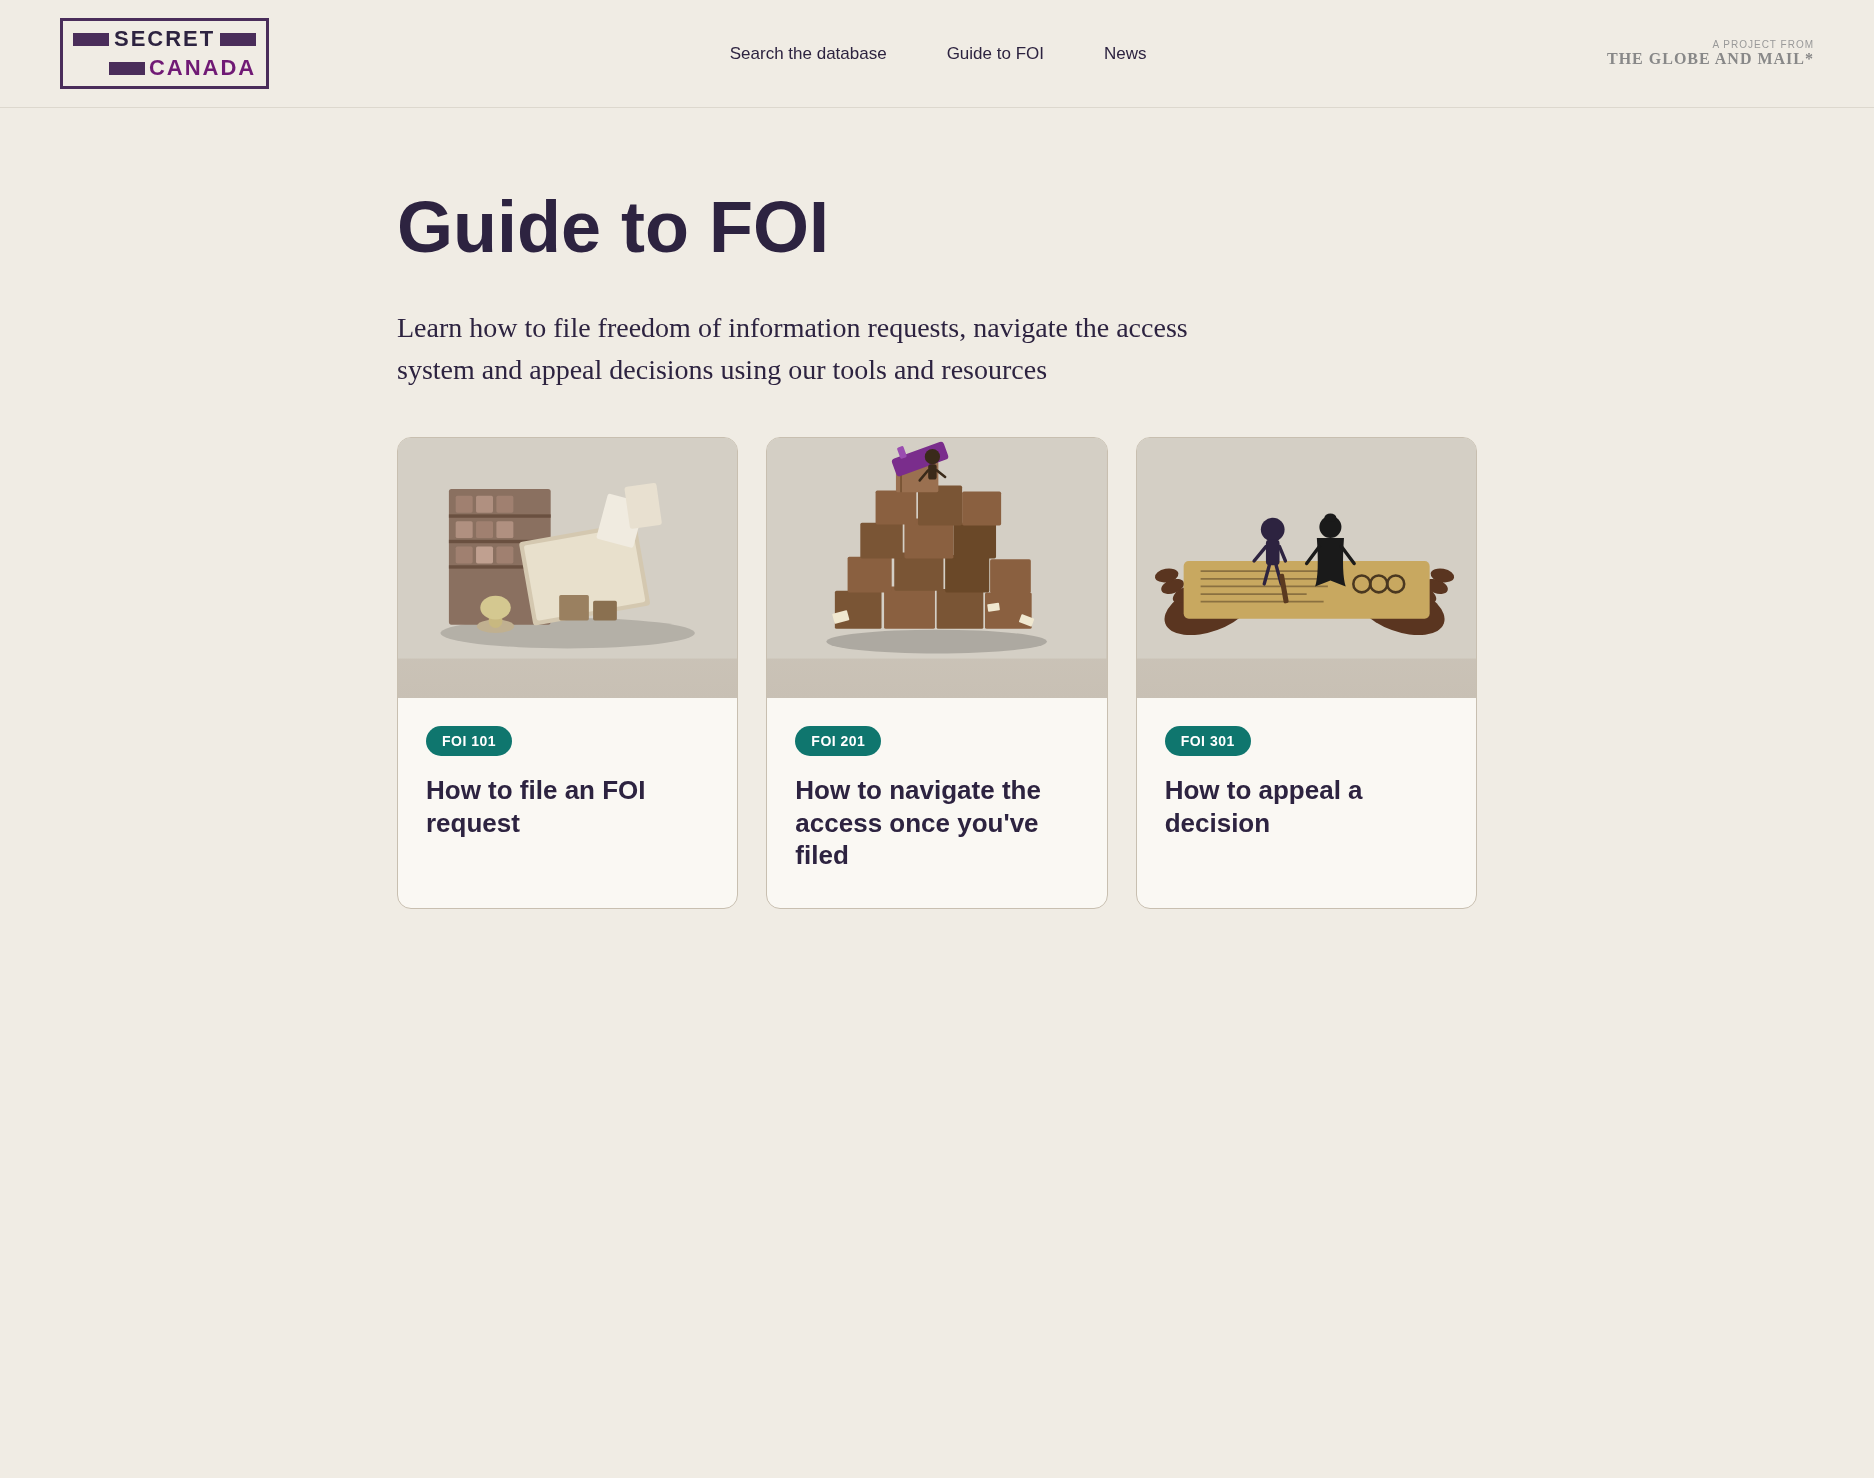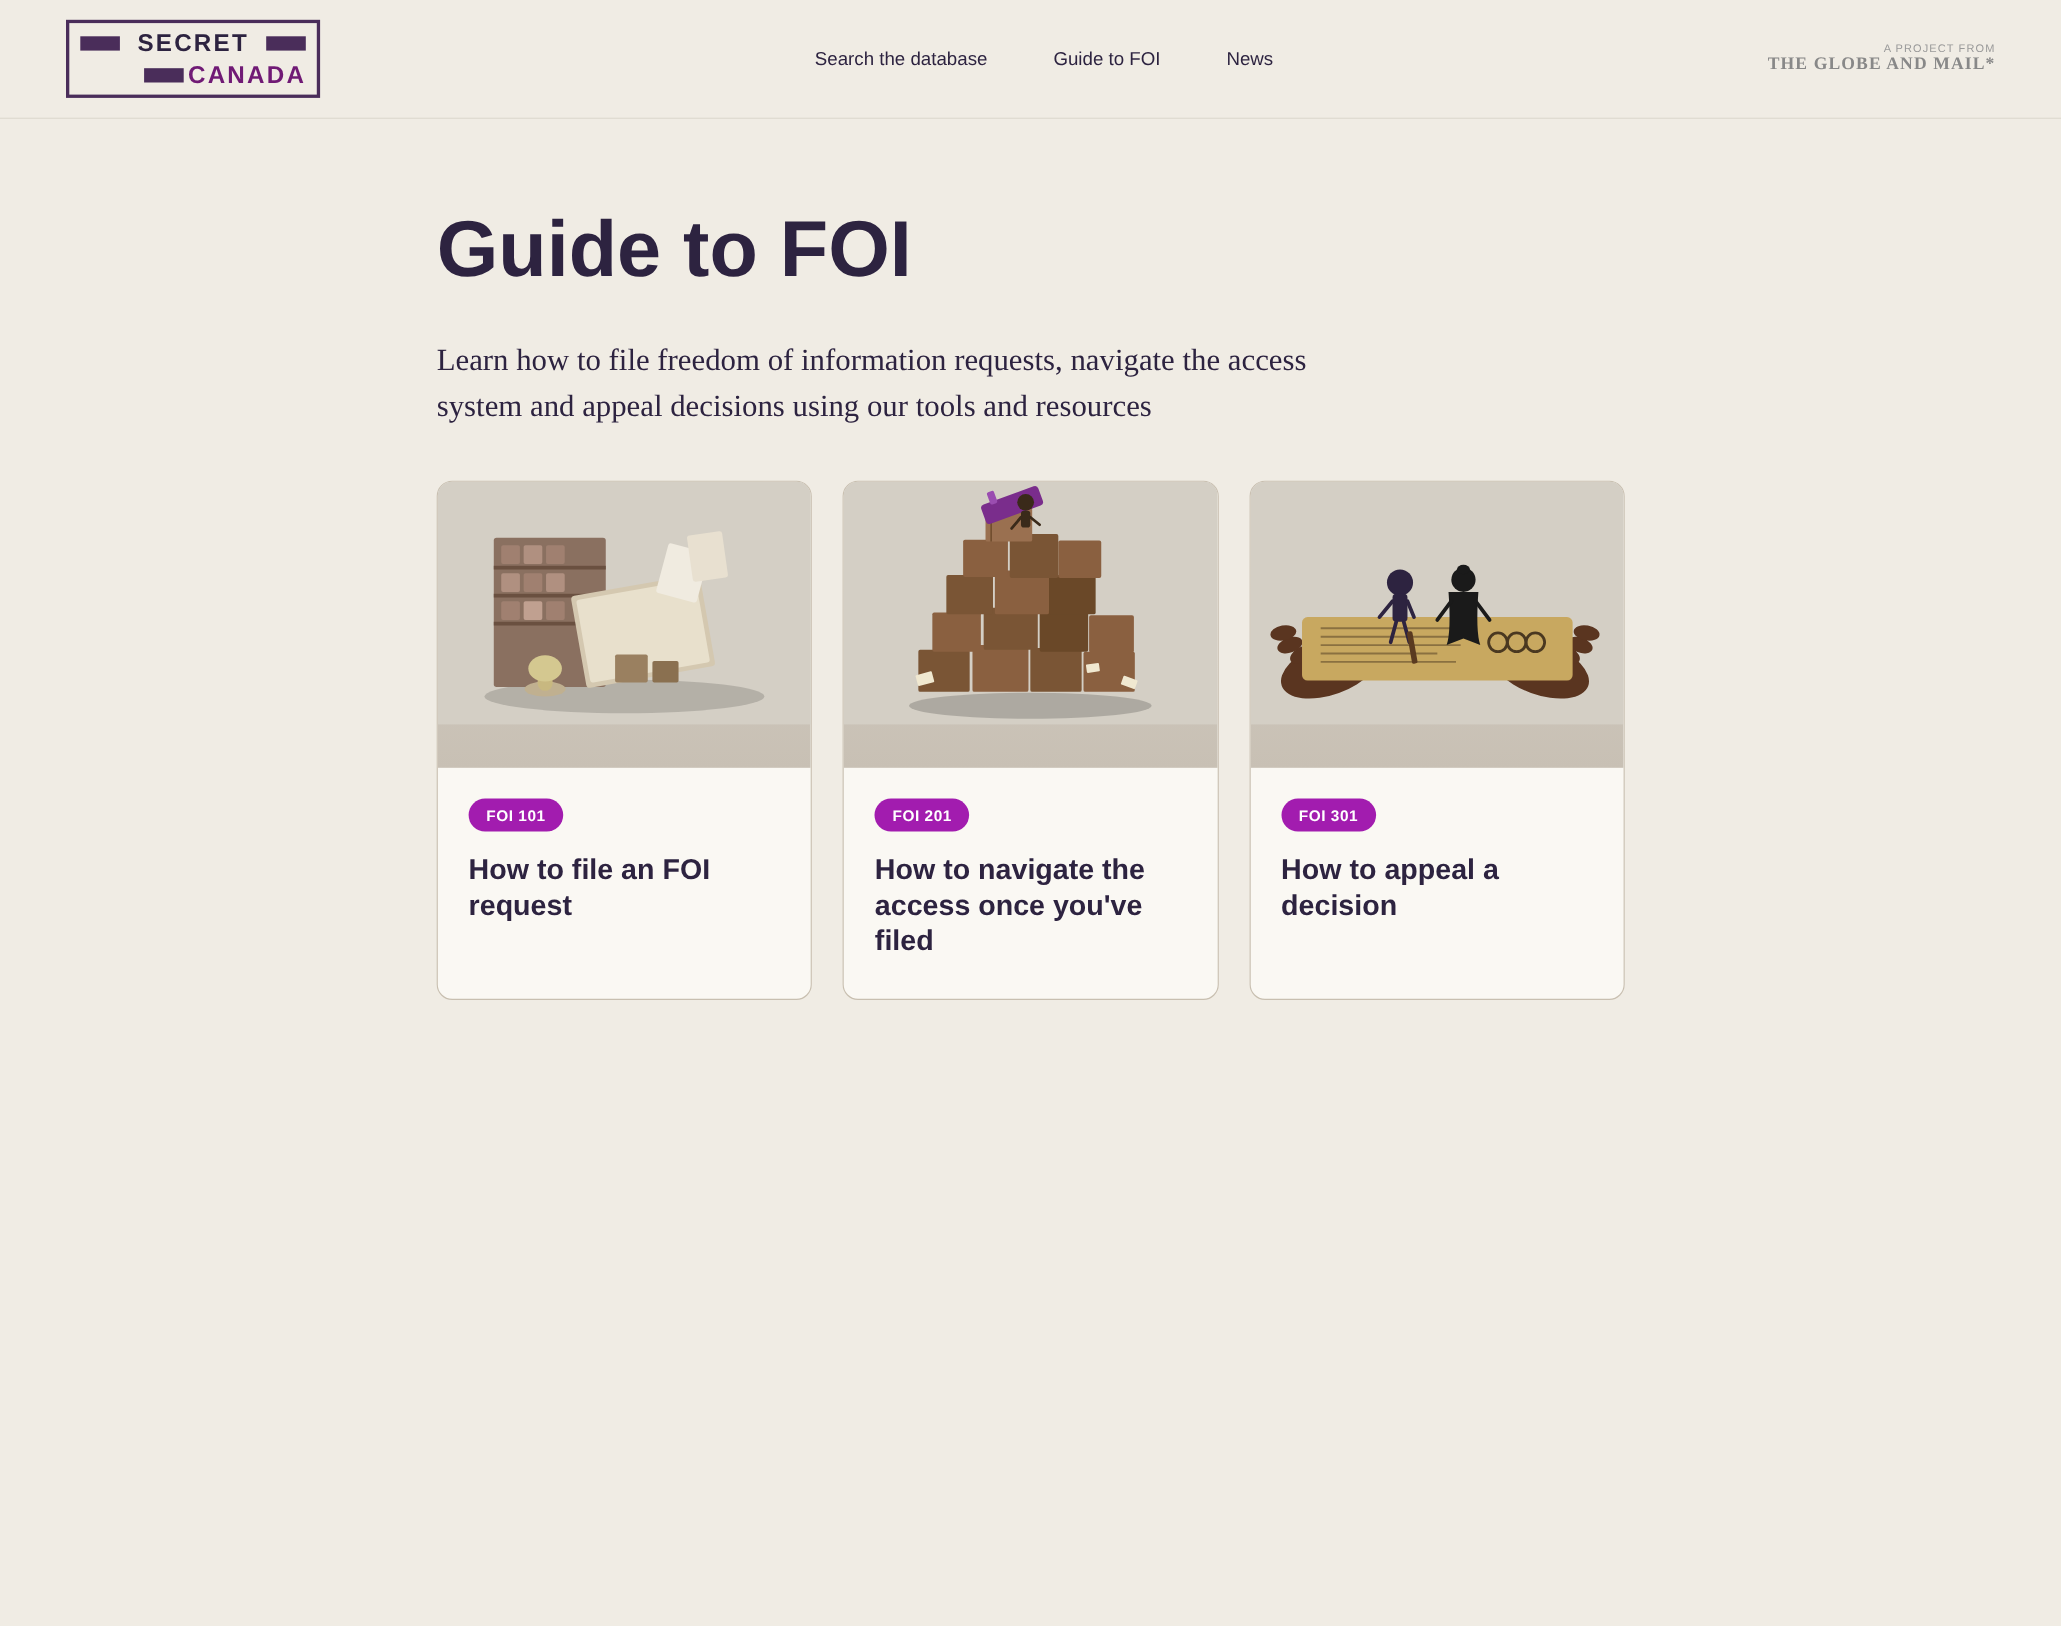--- a/index.html
+++ b/index.html
@@ -107,21 +107,21 @@
       cursor: pointer;
       transition: box-shadow 0.2s;
     }
 
     .card-body {
       padding: 28px 28px 36px;
     }
 
     .foi-badge {
       display: inline-block;
-      background-color: #a21caf;
+      background-color: #0f766e;
       color: white;
       font-family: Arial, sans-serif;
       font-weight: 700;
       font-size: 14px;
       padding: 7px 16px;
       border-radius: 20px;
       margin-bottom: 18px;
       letter-spacing: 0.5px;
     }
 
@@ -157,21 +157,21 @@
     }
   </style>
 </head>
 <body>
 
 <header>
   <div class="logo-area">
 
     <div style="display:inline-block; border: 3px solid #4a2d5a; padding: 5px 10px;">
       <div style="display:flex; flex-direction:column; gap:3px;">
-        <div style="display:flex; align-items:center; gap:12px;">
+        <div style="display:flex; align-items:center; gap:1px;">
           <div style="width:36px; height:13px; background:#4a2d5a; margin-right:4px;"></div>
           <span style="font-family:Arial Black,Arial,sans-serif; font-weight:900; font-size:22px; color:#2d2340; letter-spacing:2px;">SECRET</span>
           <div style="width:36px; height:13px; background:#4a2d5a; margin-left:4px;"></div>
         </div>
         <div style="display:flex; align-items:center; justify-content:flex-end; gap:0;">
           <div style="width:36px; height:13px; background:#4a2d5a; margin-right:4px;"></div>
           <span style="font-family:Arial Black,Arial,sans-serif; font-weight:900; font-size:22px; color:#701a75; letter-spacing:2px;">CANADA</span>
         </div>
       </div>
     </div>

